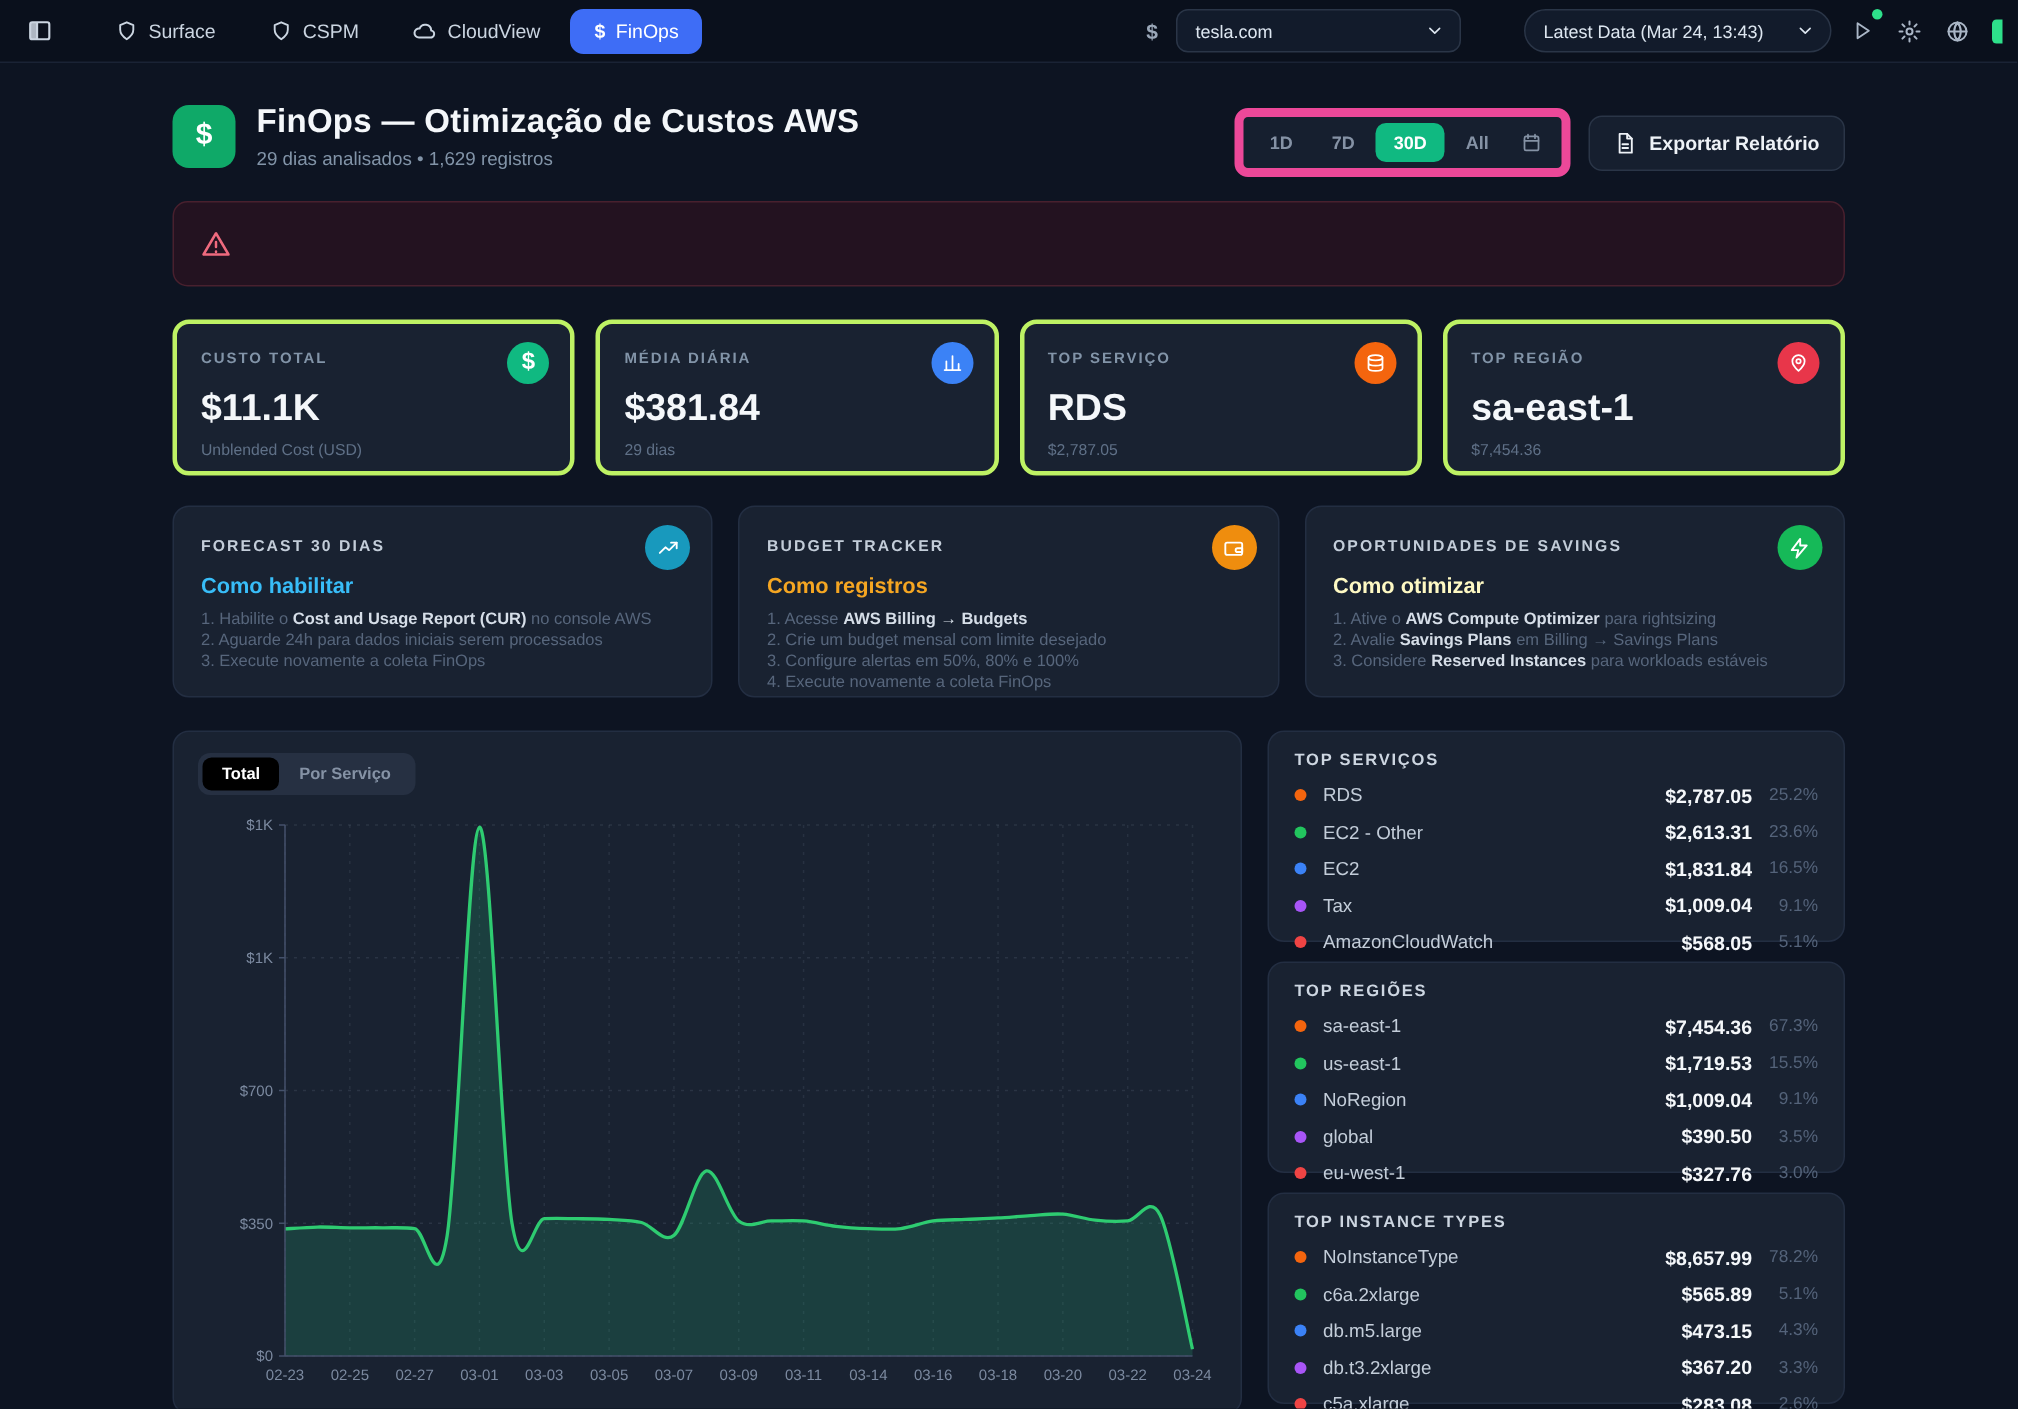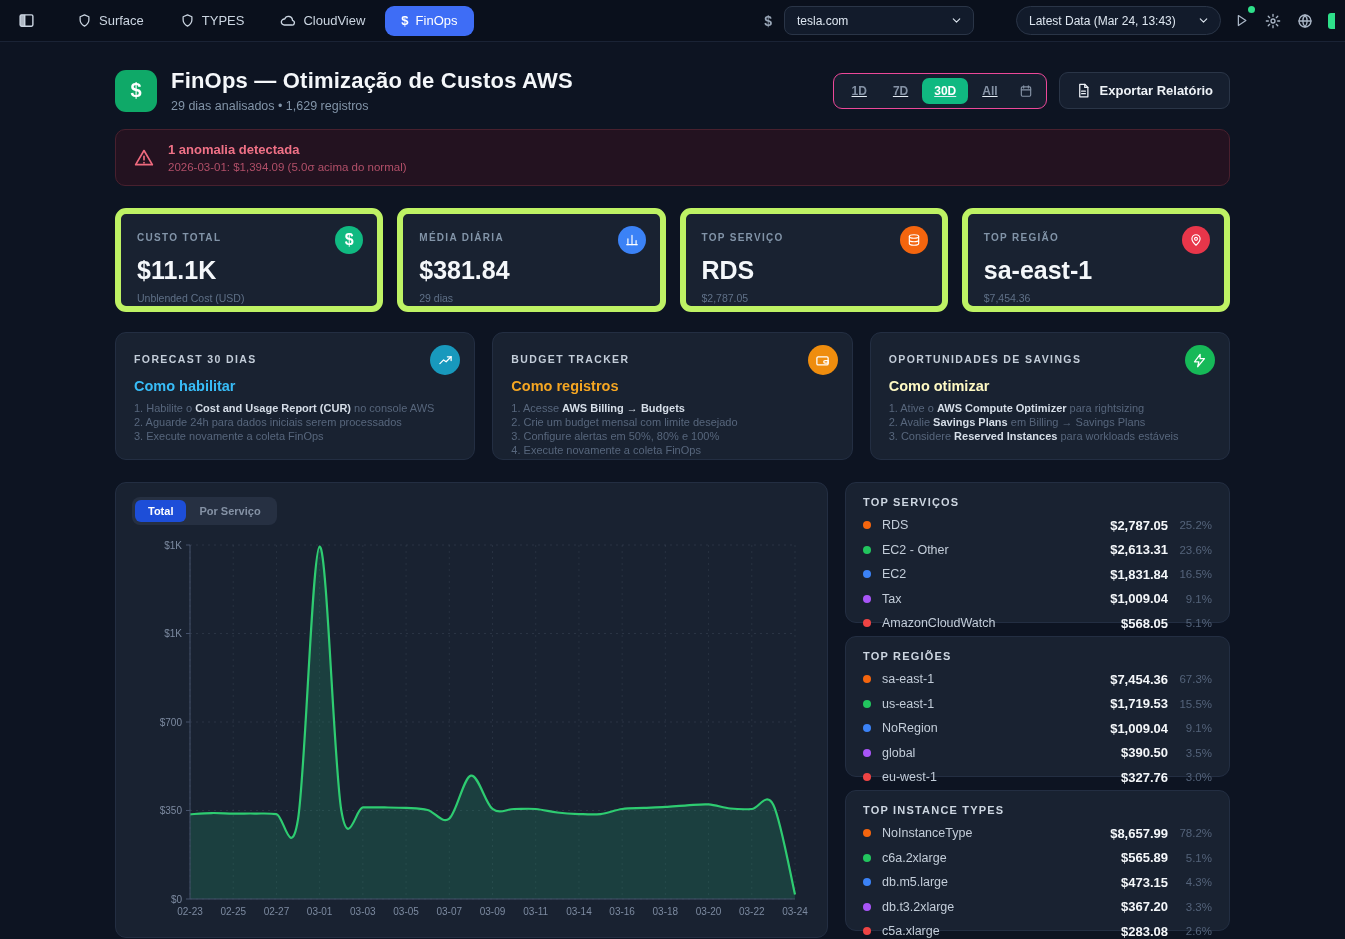--- a/index.html
+++ b/index.html
@@ -45,22 +45,22 @@
   .page-header { display:flex; align-items:flex-start; justify-content:space-between; }
   .ph-left { display:flex; gap:14px; align-items:center; }
   .ph-icon {
     width:42px; height:42px; border-radius:11px; background:#0fa968; color:#fff;
     display:flex; align-items:center; justify-content:center; font-size:20px; font-weight:bold;
   }
   .ph-title { font-size:22px; font-weight:bold; color:#f4f7fa; letter-spacing:.2px; }
   .ph-sub { font-size:12.5px; color:#8294a8; margin-top:5px; }
   .ph-right { display:flex; gap:12px; align-items:center; margin-top:4px; }
   .range-group {
-    display:flex; align-items:center; background:#161f2f; border:1px solid #ec4899;
-    border-radius:9px; padding:4px 6px; gap:2px;text-decoration:underline;
+    display:flex; align-items:center; background:#161f2f; border:6px solid #ec4899;
+    border-radius:9px; padding:4px 6px; gap:2px;
   }
   .range-btn {
     background:none; border:none; color:#8592a5; font-size:12px; font-weight:bold;
     padding:6px 12px; border-radius:7px; cursor:pointer; font-family:inherit;
   }
   .range-btn.active { background:#10b981; color:#fff; }
   .range-cal { background:none; border:none; color:#8592a5; display:flex; padding:4px 7px; cursor:pointer; }
   .export-btn {
     display:flex; align-items:center; gap:9px; background:#161f2f; border:1px solid #2a3547;
     color:#eef2f7; font-size:13px; font-weight:bold; border-radius:9px; padding:10px 16px; cursor:pointer;
@@ -72,21 +72,21 @@
     margin-top:16px; background:#231220; border:1px solid #48202e; border-radius:10px;
     height:57px; display:flex; align-items:center; gap:14px; padding:0 18px;
   }
   .alert .warn { color:#ef6a7e; display:flex; }
   .alert-title { font-size:13px; font-weight:bold; color:#f07186; }
   .alert-sub { font-size:11.5px; color:#b14f68; margin-top:4px; }
 
   
   .kpi-row { display:flex; gap:14px; margin-top:22px; }
   .kpi-card {
-    flex:1; background:#192231; border:6px solid #bef264; border-radius:11px;
+    flex:1; background:#192231; border:3px solid #bef264; border-radius:11px;
     padding:14px 16px; height:104px; position:relative;
   }
   .kpi-label { font-size:10px; letter-spacing:1.3px; color:#8294a8; font-weight:bold; margin-top:4px; }
   .kpi-value { font-size:25px; font-weight:bold; color:#f4f7fa; margin-top:13px; }
   .kpi-sub { font-size:10.5px; color:#5f7087; margin-top:7px; }
   .kpi-icon {
     position:absolute; top:12px; right:14px; width:28px; height:28px; border-radius:50%;
     display:flex; align-items:center; justify-content:center; color:#fff;
   }
 
@@ -115,21 +115,21 @@
   .chart-head { display:flex; justify-content:space-between; align-items:flex-start; }
   .chart-title-wrap { display:flex; gap:8px; align-items:center; }
   .chart-title { font-size:14.5px; font-weight:bold; color:#f1f5f9; }
   .chart-sub { font-size:10.5px; color:#71809a; margin-top:4px; }
   .trend-glyph { color:#2ecc71; display:flex; }
   .chart-toggle { display:flex; background:#263042; border-radius:8px; padding:3px; }
   .chart-toggle button {
     border:none; background:none; color:#8592a5; font-size:11px; font-weight:bold;
     padding:5px 13px; border-radius:6px; cursor:pointer; font-family:inherit;
   }
-  .chart-toggle button.active { background:#1d4ed8; color:#fff; }
+  .chart-toggle button.active { background:#000000; color:#fff; }
 
   
   .side-col { width:385px; display:flex; flex-direction:column; gap:13px; }
   .panel {
     background:#192231; border:1px solid #232e42; border-radius:11px;
     padding:13px 17px 11px; height:141px;
   }
   .panel-title { font-size:11px; letter-spacing:1.2px; color:#cdd6e1; font-weight:bold; }
   .panel-row { display:flex; align-items:center; margin-top:9.5px; }
   .dot { width:8px; height:8px; border-radius:50%; margin-right:11px; flex:none; }
@@ -157,21 +157,21 @@
             </svg>
           </span>
           <span>Surface</span>
         </button>
         <button class="nav-tab">
           <span class="ticon">
             <svg width="15" height="15" viewBox="0 0 24 24" fill="none" stroke="currentColor" stroke-width="2" stroke-linecap="round" stroke-linejoin="round">
               <path d="M12 3l7 3v5c0 4.5-3 7.5-7 10-4-2.5-7-5.5-7-10V6z"></path>
             </svg>
           </span>
-          <span>TYPES</span>
+          <span>CSPM</span>
         </button>
         <button class="nav-tab">
           <span class="ticon">
             <svg width="16" height="16" viewBox="0 0 24 24" fill="none" stroke="currentColor" stroke-width="2" stroke-linecap="round" stroke-linejoin="round">
               <path d="M6.5 18a4.5 4.5 0 1 1 .6-8.96A6 6 0 0 1 18.7 11 3.5 3.5 0 0 1 17.5 18z"></path>
             </svg>
           </span>
           <span>CloudView</span>
         </button>
         <button class="nav-tab active">
@@ -265,24 +265,20 @@
     </div>
   </div>
 
   <div class="alert">
     <span class="warn">
         <svg width="20" height="20" viewBox="0 0 24 24" fill="none" stroke="currentColor" stroke-width="2" stroke-linecap="round" stroke-linejoin="round">
           <path d="M12 3L2 20h20z"></path>
           <path d="M12 10v4M12 17.5v.5"></path>
         </svg>
       </span>
-    <div>
-      <div class="alert-title">1 anomalia detectada</div>
-      <div class="alert-sub">2026-03-01: $1,394.09 (5.0σ acima do normal)</div>
-    </div>
   </div>
 
   <div class="kpi-row" id="kpi-row">
       <div class="kpi-card">
     <div class="kpi-label">CUSTO TOTAL</div>
     <div class="kpi-value">$11.1K</div>
     <div class="kpi-sub">Unblended Cost (USD)</div>
     <div class="kpi-icon" style="background:#10b981">
           <span style="font-weight:bold">$</span>
         </div>

